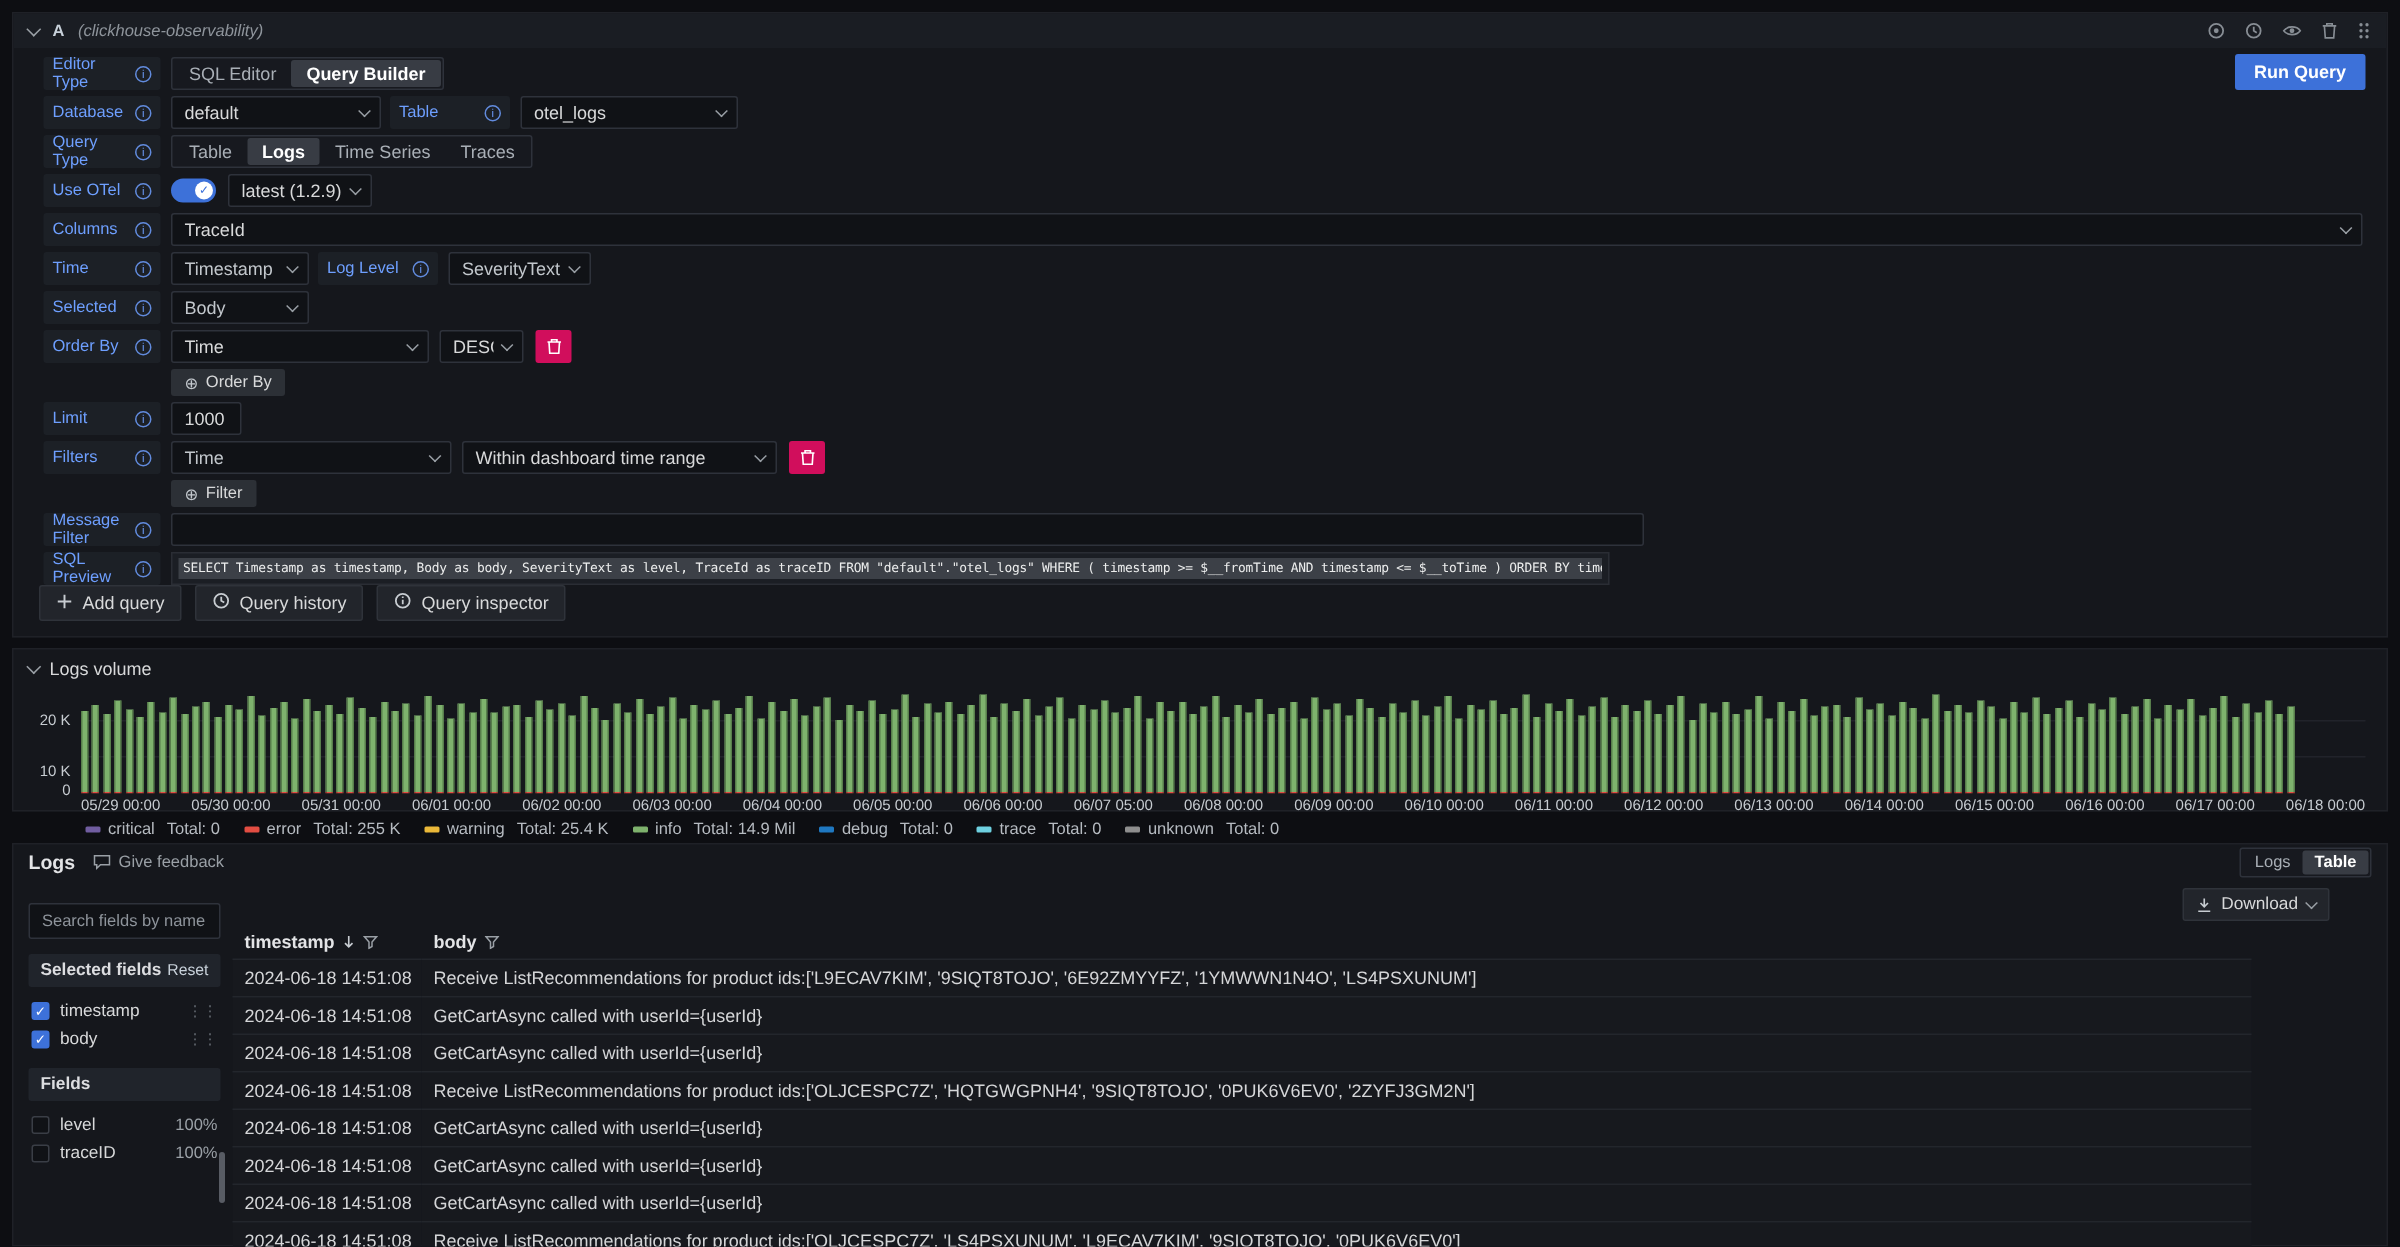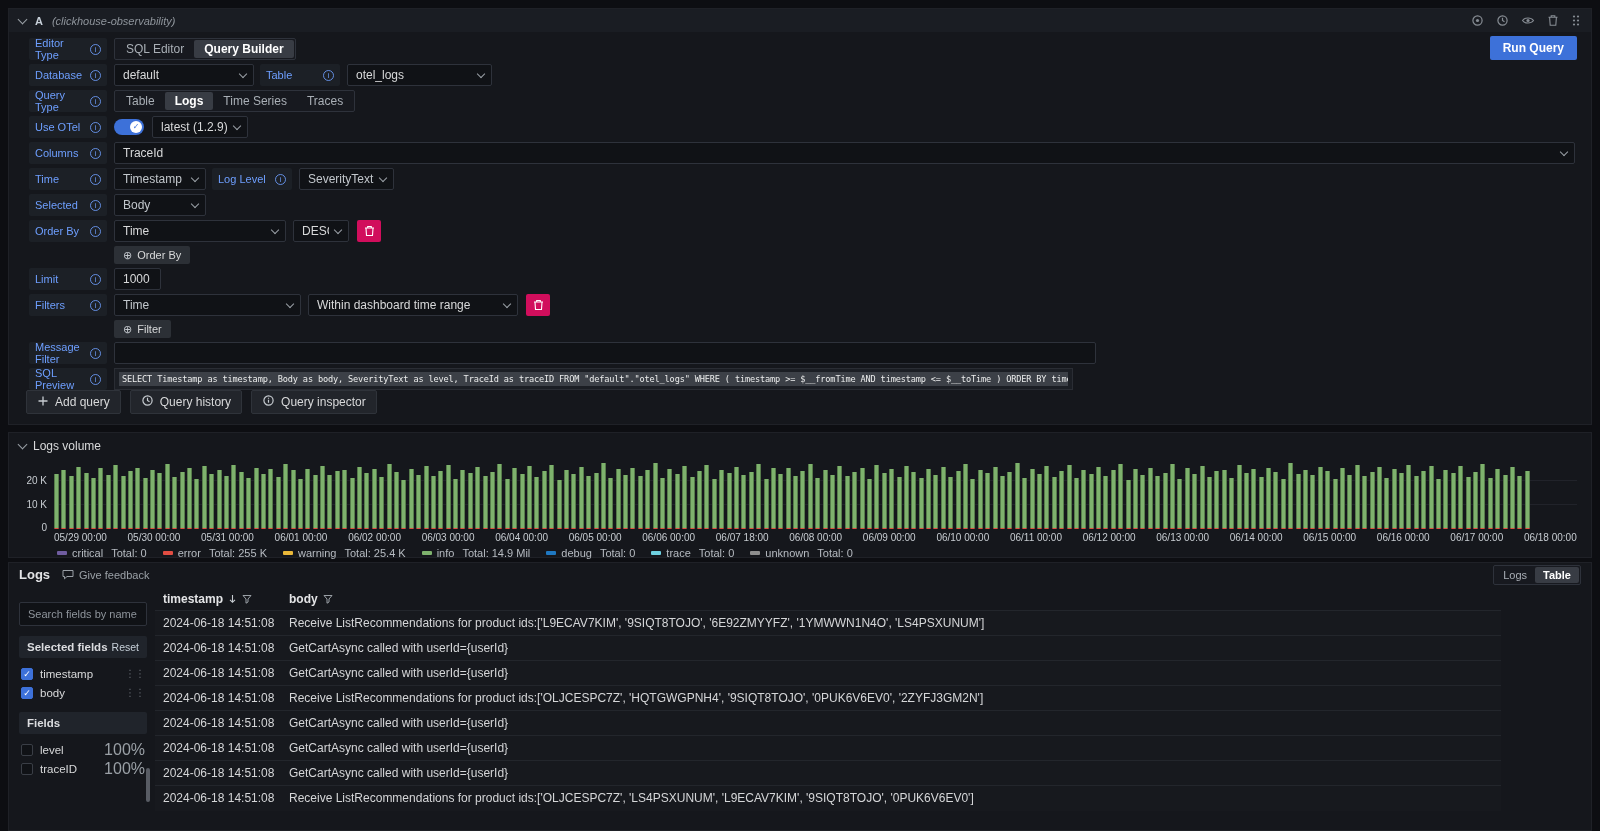--- a/index.html
+++ b/index.html
@@ -40,21 +40,21 @@
   .trash-btn { width: 24px; height: 22px; flex: none; background: #d10e5c; border: none; border-radius: 2px; display: flex; align-items: center; justify-content: center; margin-left: 8px; cursor: pointer; }
   .subrow .trash-btn { height: 18px; align-self: center; height: 22px; }
   .add-btn { height: 18px; background: #2c3036; border: none; border-radius: 2px; color: #d8d9da; font-size: 11px; font-weight: 500; display: inline-flex; align-items: center; gap: 5px; padding: 0 9px; font-family: inherit; cursor: pointer; }
   .add-btn .oplus { font-size: 11px; color: #c3c8cd; }
   .sql-box { width: 959px; background: #1b1e24; border: 1px solid #2a2d34; display: flex; align-items: center; padding: 0 4px; overflow: hidden; }
   .sql-text { font-family: "DejaVu Sans Mono", monospace; font-size: 8.6px; letter-spacing: -0.15px; color: #eceded; background: #3c4047; padding: 2px 3px; white-space: nowrap; overflow: hidden; }
   .qfooter { position: absolute; left: 17px; bottom: 10px; display: flex; gap: 9px; }
   .footer-btn { height: 24px; background: #22252b; border: 1px solid #2f333a; border-radius: 2px; color: #d8d9da; font-size: 12px; font-weight: 500; display: inline-flex; align-items: center; gap: 6px; padding: 0 10px; font-family: inherit; cursor: pointer; }
 
   
-  #volume-panel { top: 432px; height: 126px; }
+  #volume-panel { top: 432px; height: 109px; }
   .vheader { display: flex; align-items: center; gap: 7px; padding: 6px 10px 2px 10px; font-size: 12px; font-weight: 500; color: #d8d9da; }
   .chart-wrap { position: relative; margin: 2px 14px 0 45px; height: 72px; }
   .gl { position: absolute; left: 0; right: 0; height: 1px; background: rgba(204,204,220,.07); }
   .ylab { position: absolute; right: calc(100% + 7px); width: 32px; text-align: right; font-size: 10px; color: #c7ccd1; }
   #bars { position: absolute; left: 0; right: 0; bottom: 0; height: 72px; display: flex; align-items: flex-end; gap: 2.4px; overflow: hidden; }
   .bar { width: 5px; flex: none; box-shadow: inset 1px 0 rgba(15,25,12,.35), inset -1px 0 rgba(15,25,12,.35); }
   .xticks { display: flex; justify-content: space-between; margin: 3px 14px 0 45px; font-size: 10px; color: #c7ccd1; white-space: nowrap; text-align: center; }
   .legend { display: flex; gap: 16px; margin: 4px 14px 0 48px; font-size: 11px; color: #b6bbc1; align-items: center; }
   .legend-item { display: flex; align-items: center; gap: 5px; cursor: pointer; }
   .swatch { width: 10px; height: 4px; border-radius: 1px; flex: none; }
@@ -71,21 +71,21 @@
   .sidebar { width: 128px; flex: none; position: relative; padding-top: 12px; }
   .search-input { width: 100%; height: 24px; background: #101216; border: 1px solid #2e323b; border-radius: 2px; color: #d8d9da; font-size: 11px; padding: 0 8px; font-family: inherit; }
   .search-input::placeholder { color: #8e949b; }
   .section-bar { height: 22px; background: #20242b; display: flex; align-items: center; justify-content: space-between; padding: 0 8px; font-size: 11.5px; font-weight: 700; color: #dcdde0; margin-top: 10px; border-radius: 2px; }
   .reset-link { font-size: 10.5px; font-weight: 500; color: #c7d0d9; cursor: pointer; }
   .field-list { margin-top: 6px; }
   .field-row { height: 19px; display: flex; align-items: center; gap: 7px; font-size: 11.5px; color: #d8d9da; padding: 0 2px; }
   .cbx { width: 12px; height: 12px; flex: none; border-radius: 2px; border: 1px solid #3a3e46; background: #101216; cursor: pointer; }
   .cbx.checked { background: #3d71d9; border-color: #3d71d9; color: #fff; font-size: 9px; line-height: 11px; text-align: center; }
   .draggrip { margin-left: auto; color: #646a71; font-size: 10px; letter-spacing: 0; cursor: grab; }
-  .pct { margin-left: auto; color: #9aa0a6; font-size: 16px; }
+  .pct { margin-left: auto; color: #9aa0a6; font-size: 11px; }
   .sidebar-scrollbar { position: absolute; right: -3px; bottom: 28px; width: 4px; height: 34px; background: #585c64; border-radius: 2px; }
   .lmain { flex: 1; padding-left: 8px; }
   .dlrow { display: flex; justify-content: flex-end; padding: 2px 28px 5px 0; }
   .dl-btn { height: 22px; background: #22252b; border: 1px solid #2f333a; border-radius: 2px; color: #d8d9da; font-size: 11.5px; display: inline-flex; align-items: center; gap: 6px; padding: 0 8px; font-family: inherit; cursor: pointer; }
   table.logtable { width: calc(100% - 80px); border-collapse: collapse; font-size: 12px; table-layout: fixed; }
   .logtable th { text-align: left; font-weight: 700; color: #e3e4e6; padding: 2px 8px 4px 8px; }
   .logtable th .hwrap { display: flex; align-items: center; gap: 5px; }
   .col-ts { width: 126px; }
   .logtable td { height: 25px; padding: 0 8px; border-top: 1px solid #23262c; background: #17191e; color: #d5d6d8; white-space: nowrap; overflow: hidden; }
 </style>
@@ -344,21 +344,21 @@
 
 <section class="panel" id="volume-panel">
   <div class="vheader">
     <span class="chev"></span>
     <span>Logs volume</span>
   </div>
   <div class="chart-wrap">
     <div class="gl" style="bottom:48px"></div>
     <div class="gl" style="bottom:24px"></div>
     <span class="ylab" style="bottom:43px">20 K</span>
-    <span class="ylab" style="bottom:19px">10 K</span>
+    <span class="ylab" style="bottom:9px">10 K</span>
     <span class="ylab" style="bottom:-4px">0</span>
     <div id="bars">
         <div class="bar" style="height: 55px; background: linear-gradient(to top, rgb(226, 77, 66) 0px, rgb(226, 77, 66) 1.2px, rgb(126, 178, 109) 1.2px);"></div>
         <div class="bar" style="height: 59px; background: linear-gradient(to top, rgb(226, 77, 66) 0px, rgb(226, 77, 66) 1.2px, rgb(126, 178, 109) 1.2px);"></div>
         <div class="bar" style="height: 53.5px; background: linear-gradient(to top, rgb(226, 77, 66) 0px, rgb(226, 77, 66) 1.2px, rgb(126, 178, 109) 1.2px);"></div>
         <div class="bar" style="height: 61.9px; background: linear-gradient(to top, rgb(226, 77, 66) 0px, rgb(226, 77, 66) 1.2px, rgb(126, 178, 109) 1.2px);"></div>
         <div class="bar" style="height: 56.4px; background: linear-gradient(to top, rgb(226, 77, 66) 0px, rgb(226, 77, 66) 1.2px, rgb(126, 178, 109) 1.2px);"></div>
         <div class="bar" style="height: 50.6px; background: linear-gradient(to top, rgb(226, 77, 66) 0px, rgb(226, 77, 66) 1.2px, rgb(126, 178, 109) 1.2px);"></div>
         <div class="bar" style="height: 60.7px; background: linear-gradient(to top, rgb(226, 77, 66) 0px, rgb(226, 77, 66) 1.2px, rgb(126, 178, 109) 1.2px);"></div>
         <div class="bar" style="height: 54.2px; background: linear-gradient(to top, rgb(226, 77, 66) 0px, rgb(226, 77, 66) 1.2px, rgb(126, 178, 109) 1.2px);"></div>
@@ -559,21 +559,21 @@
   <div class="xticks" id="xticks">
       <span class="xtick">05/29 00:00</span>
       <span class="xtick">05/30 00:00</span>
       <span class="xtick">05/31 00:00</span>
       <span class="xtick">06/01 00:00</span>
       <span class="xtick">06/02 00:00</span>
       <span class="xtick">06/03 00:00</span>
       <span class="xtick">06/04 00:00</span>
       <span class="xtick">06/05 00:00</span>
       <span class="xtick">06/06 00:00</span>
-      <span class="xtick">06/07 18:00</span>
+      <span class="xtick">06/07 05:00</span>
       <span class="xtick">06/08 00:00</span>
       <span class="xtick">06/09 00:00</span>
       <span class="xtick">06/10 00:00</span>
       <span class="xtick">06/11 00:00</span>
       <span class="xtick">06/12 00:00</span>
       <span class="xtick">06/13 00:00</span>
       <span class="xtick">06/14 00:00</span>
       <span class="xtick">06/15 00:00</span>
       <span class="xtick">06/16 00:00</span>
       <span class="xtick">06/17 00:00</span>
@@ -662,20 +662,29 @@
           </div>
           <div class="field-row">
             <span class="cbx"></span>
             <span>traceID</span>
             <span class="pct">100%</span>
           </div>
         </div>
       <div class="sidebar-scrollbar"></div>
     </aside>
     <div class="lmain">
+      <div class="dlrow">
+        <button class="dl-btn">
+          <svg width="11" height="11" viewBox="0 0 11 11">
+              <path d="M5.5 1v5.2M3 4l2.5 2.5L8 4M1.5 9.5h8" fill="none" stroke="#c7ccd1" stroke-width="1.1"></path>
+            </svg>
+          <span>Download</span>
+          <span class="caret"></span>
+        </button>
+      </div>
       <table class="logtable">
         <thead>
           <tr>
             <th class="col-ts">
               <span class="hwrap">
                 <span>timestamp</span>
                 <svg width="9" height="10" viewBox="0 0 9 10">
                     <path d="M4.5 1v7M2 5.8L4.5 8.3L7 5.8" fill="none" stroke="#c7ccd1" stroke-width="1.1"></path>
                   </svg>
                 <svg width="10" height="10" viewBox="0 0 10 10">

